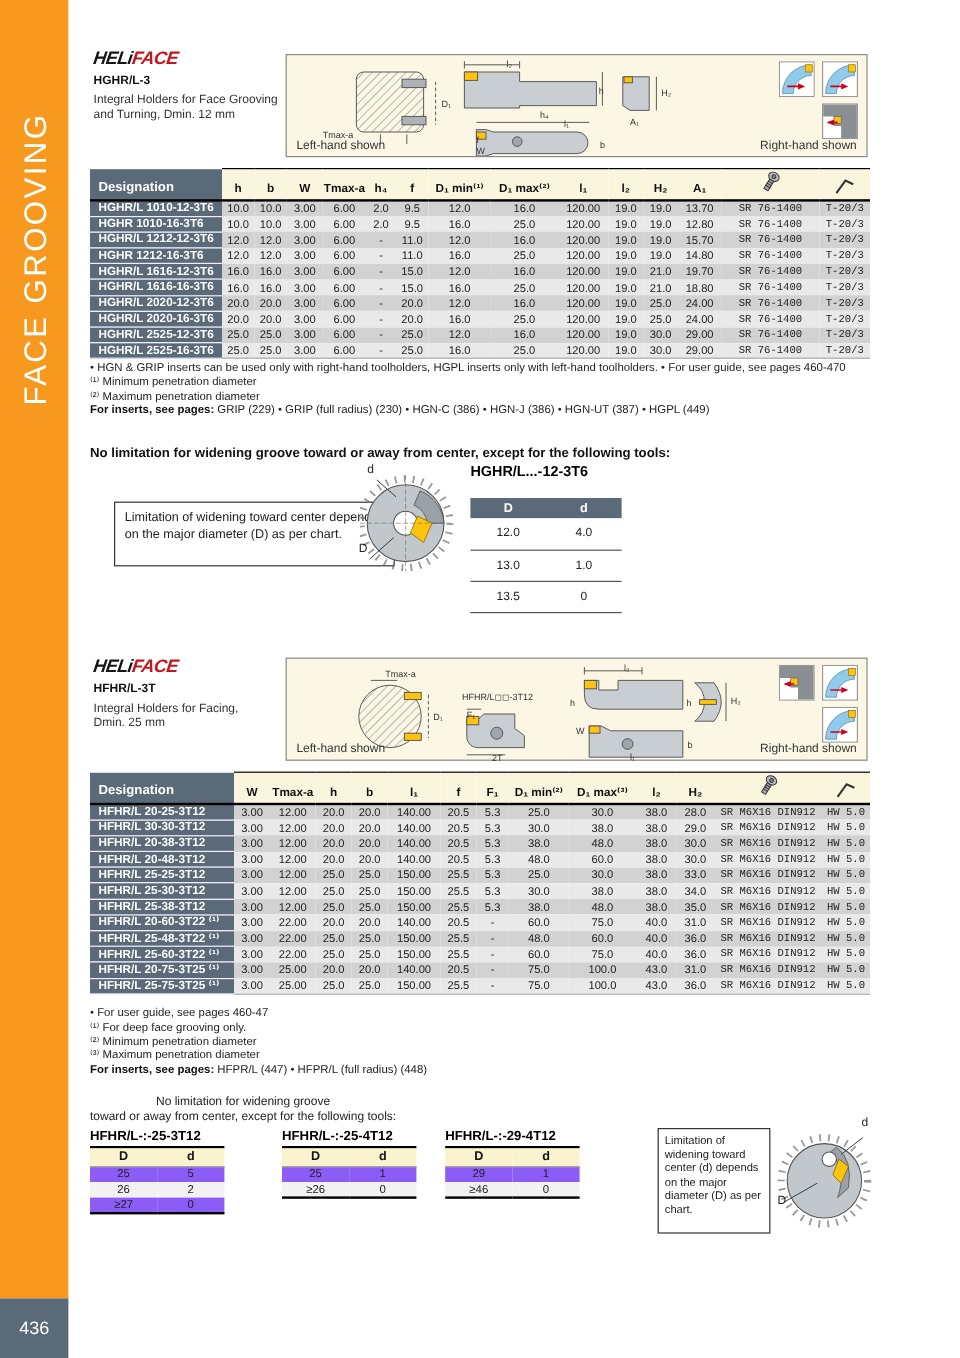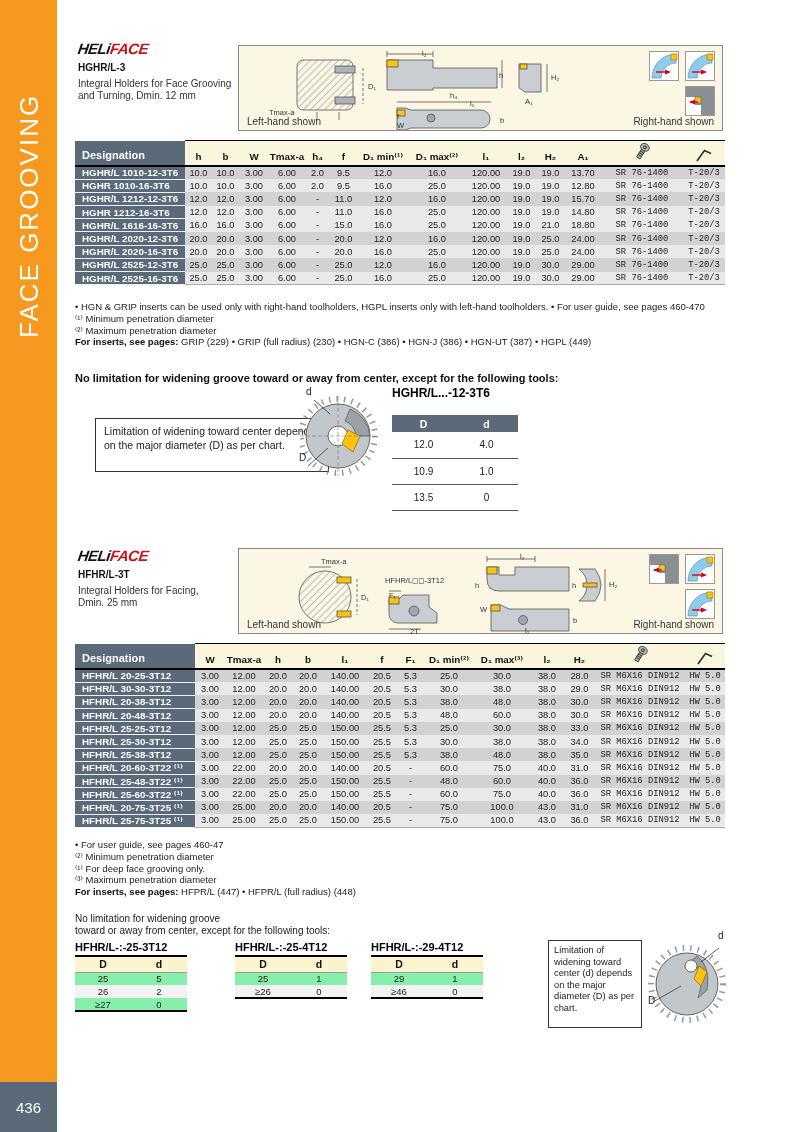--- a/index.html
+++ b/index.html
@@ -59,21 +59,21 @@
   .mid-dd table { border-collapse:collapse; width:100%; table-layout:fixed; }
   .mid-dd th { background:#5A6A78; color:#fff; font-size:10.5px; height:17px; }
   .mid-dd td { height:26px; text-align:center; font-size:10px; color:#222; border-bottom:1px solid #555; background:#fff; }
 
   
   .sm-wrap { position:absolute; width:112px; }
   .sm-wrap .ttl { font-size:11px; font-weight:bold; border-bottom:2.5px solid #000; padding-bottom:2px; }
   .sm-wrap table { border-collapse:collapse; width:100%; table-layout:fixed; border-bottom:2px solid #000; }
   .sm-wrap th { background:#FBF3CE; font-size:10.5px; height:15px; border-bottom:1px solid #999; color:#111; }
   .sm-wrap td { height:13px; text-align:center; font-size:9.5px; color:#222; }
-  .sm-wrap tr.odd td { background:#86efac; }
+  .sm-wrap tr.odd td { background:#8b5cf6; }
   .sm-wrap tr.even td { background:#F2F2F2; }
 
   .circ-label { position:absolute; font-size:10px; color:#222; }
   .abs { position:absolute; }
 </style>
 </head>
 <body>
 
 <div class="page">
 
@@ -262,20 +262,37 @@
             <td class="c-num">11.0</td>
             <td class="c-num">16.0</td>
             <td class="c-num">25.0</td>
             <td class="c-num">120.00</td>
             <td class="c-num">19.0</td>
             <td class="c-num">19.0</td>
             <td class="c-num">14.80</td>
             <td class="c-num c-small">SR 76-1400</td>
             <td class="c-num c-small">T-20/3</td>
           </tr>
+          <tr class="odd">
+            <td class="c-desig">HGHR/L 1616-12-3T6</td>
+            <td class="c-num">16.0</td>
+            <td class="c-num">16.0</td>
+            <td class="c-num">3.00</td>
+            <td class="c-num">6.00</td>
+            <td class="c-num">-</td>
+            <td class="c-num">15.0</td>
+            <td class="c-num">12.0</td>
+            <td class="c-num">16.0</td>
+            <td class="c-num">120.00</td>
+            <td class="c-num">19.0</td>
+            <td class="c-num">21.0</td>
+            <td class="c-num">19.70</td>
+            <td class="c-num c-small">SR 76-1400</td>
+            <td class="c-num c-small">T-20/3</td>
+          </tr>
           <tr class="even">
             <td class="c-desig">HGHR/L 1616-16-3T6</td>
             <td class="c-num">16.0</td>
             <td class="c-num">16.0</td>
             <td class="c-num">3.00</td>
             <td class="c-num">6.00</td>
             <td class="c-num">-</td>
             <td class="c-num">15.0</td>
             <td class="c-num">16.0</td>
             <td class="c-num">25.0</td>
@@ -387,21 +404,21 @@
         <tbody>
           <tr>
             <th>D</th>
             <th>d</th>
           </tr>
           <tr>
             <td>12.0</td>
             <td>4.0</td>
           </tr>
           <tr>
-            <td>10.9</td>
+            <td>13.0</td>
             <td>1.0</td>
           </tr>
           <tr>
             <td>13.5</td>
             <td>0</td>
           </tr>
         </tbody>
       </table>
     </div>
 
@@ -709,27 +726,27 @@
             <td class="c-num">43.0</td>
             <td class="c-num">36.0</td>
             <td class="c-num c-small">SR M6X16 DIN912</td>
             <td class="c-num c-small">HW 5.0</td>
           </tr>
         </tbody>
       </table>
     </div>
   <div class="notes" id="n2" style="left:75px; top:839px;">
       <div class="note-line">• For user guide, see pages 460-47</div>
+      <div class="note-line">⁽¹⁾ For deep face grooving only.</div>
       <div class="note-line">⁽²⁾ Minimum penetration diameter</div>
-      <div class="note-line">⁽¹⁾ For deep face grooving only.</div>
       <div class="note-line">⁽³⁾ Maximum penetration diameter</div>
       <div class="note-line"><b>For inserts, see pages:</b> HFPR/L (447) • HFPR/L (full radius) (448)</div>
     </div>
 
-  <div class="heading-reg" style="left:75px; top:913px;">
+  <div class="heading-reg" style="left:75px; top:913px;text-align:center;">
     <div>No limitation for widening groove</div>
     <div>toward or away from center, except for the following tools:</div>
   </div>
 
   <div class="sm-wrap" id="sm0" style="left:75px;  top:941px;">
       <div class="ttl">HFHR/L-:-25-3T12</div>
       <table>
         <tbody>
           <tr>
             <th>D</th>

